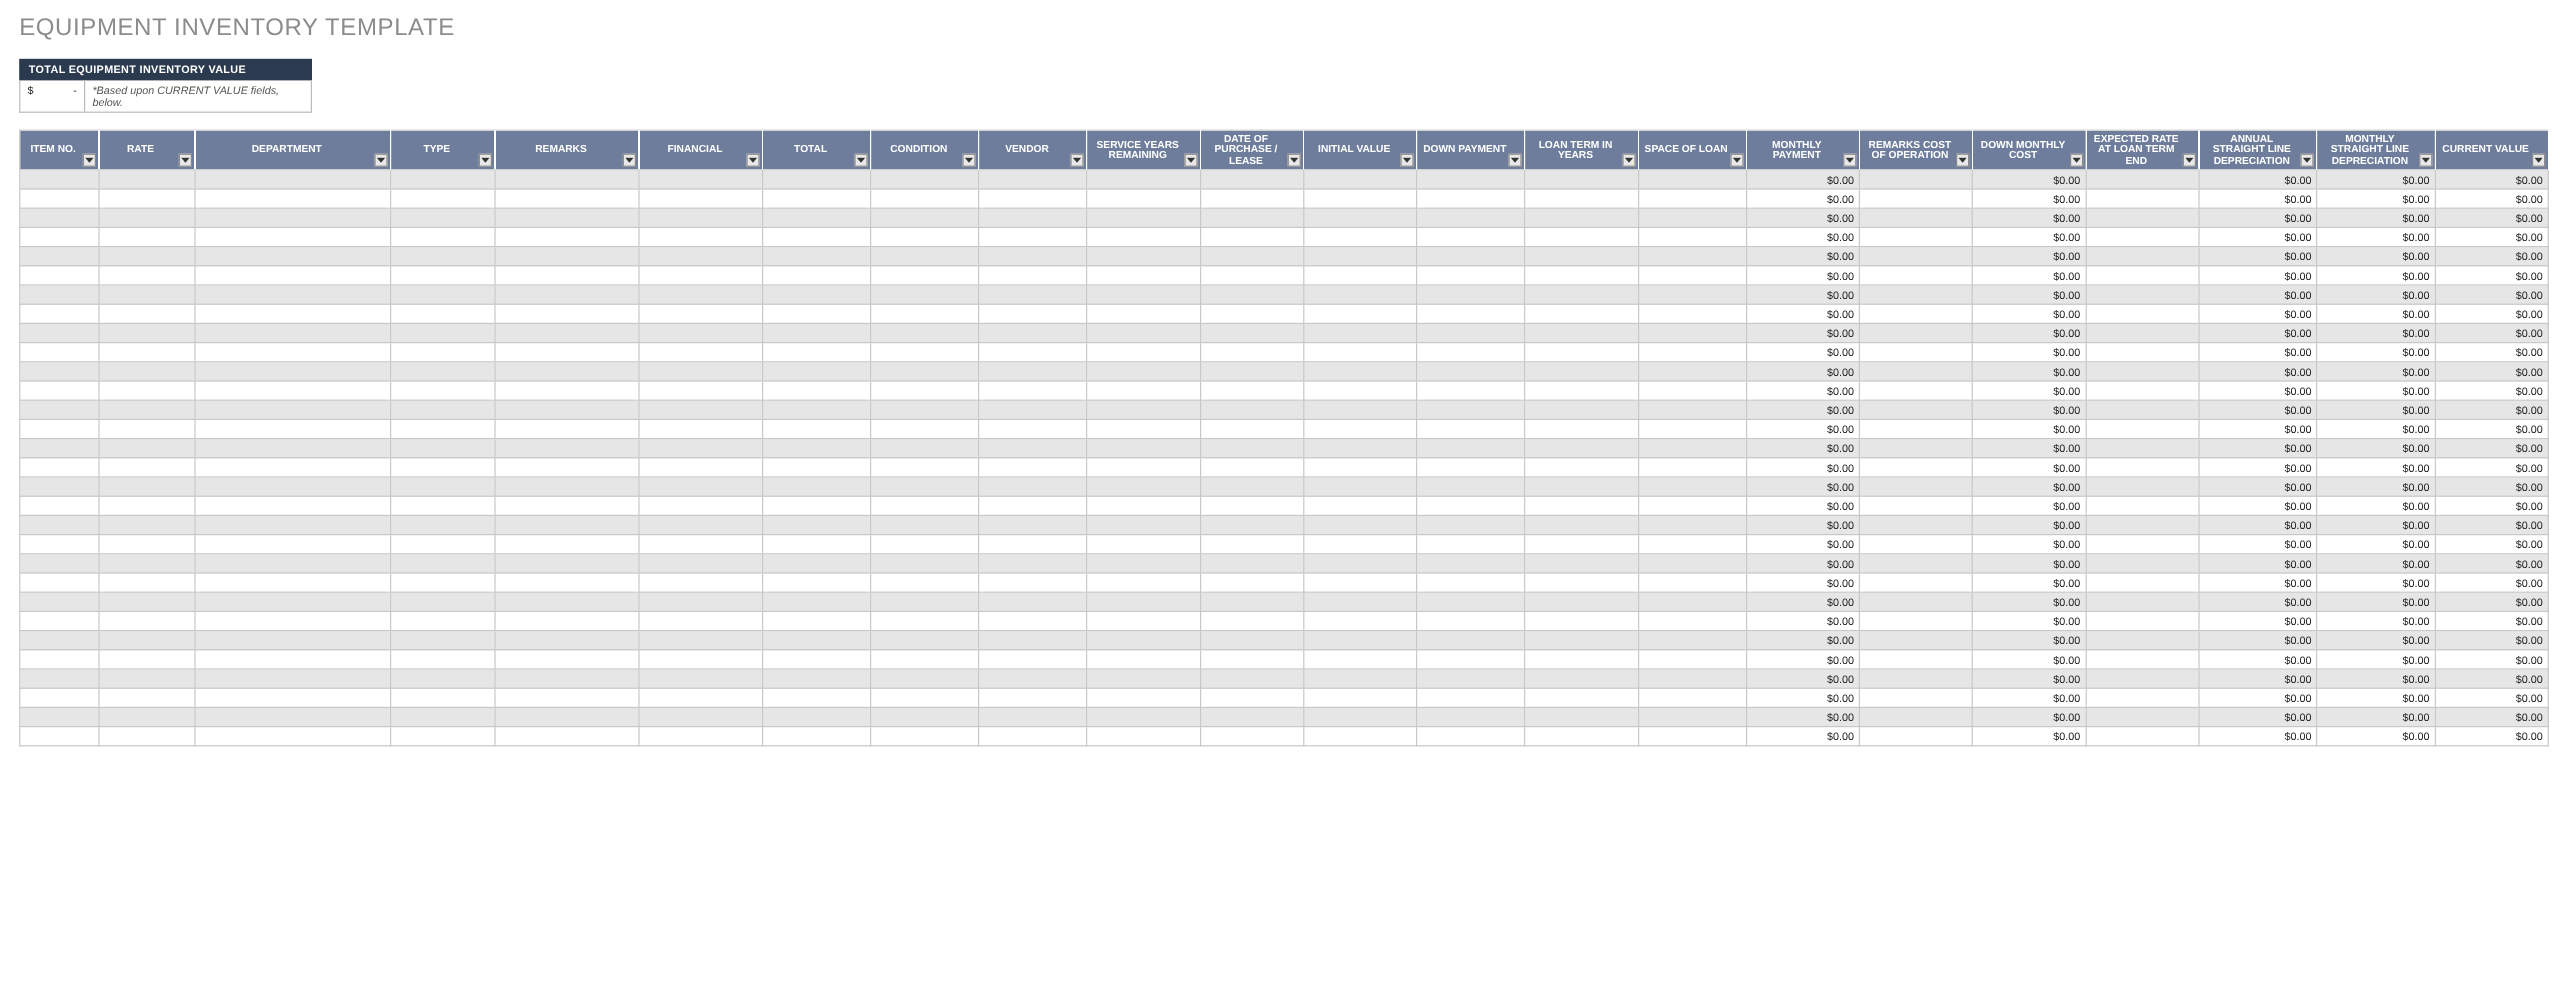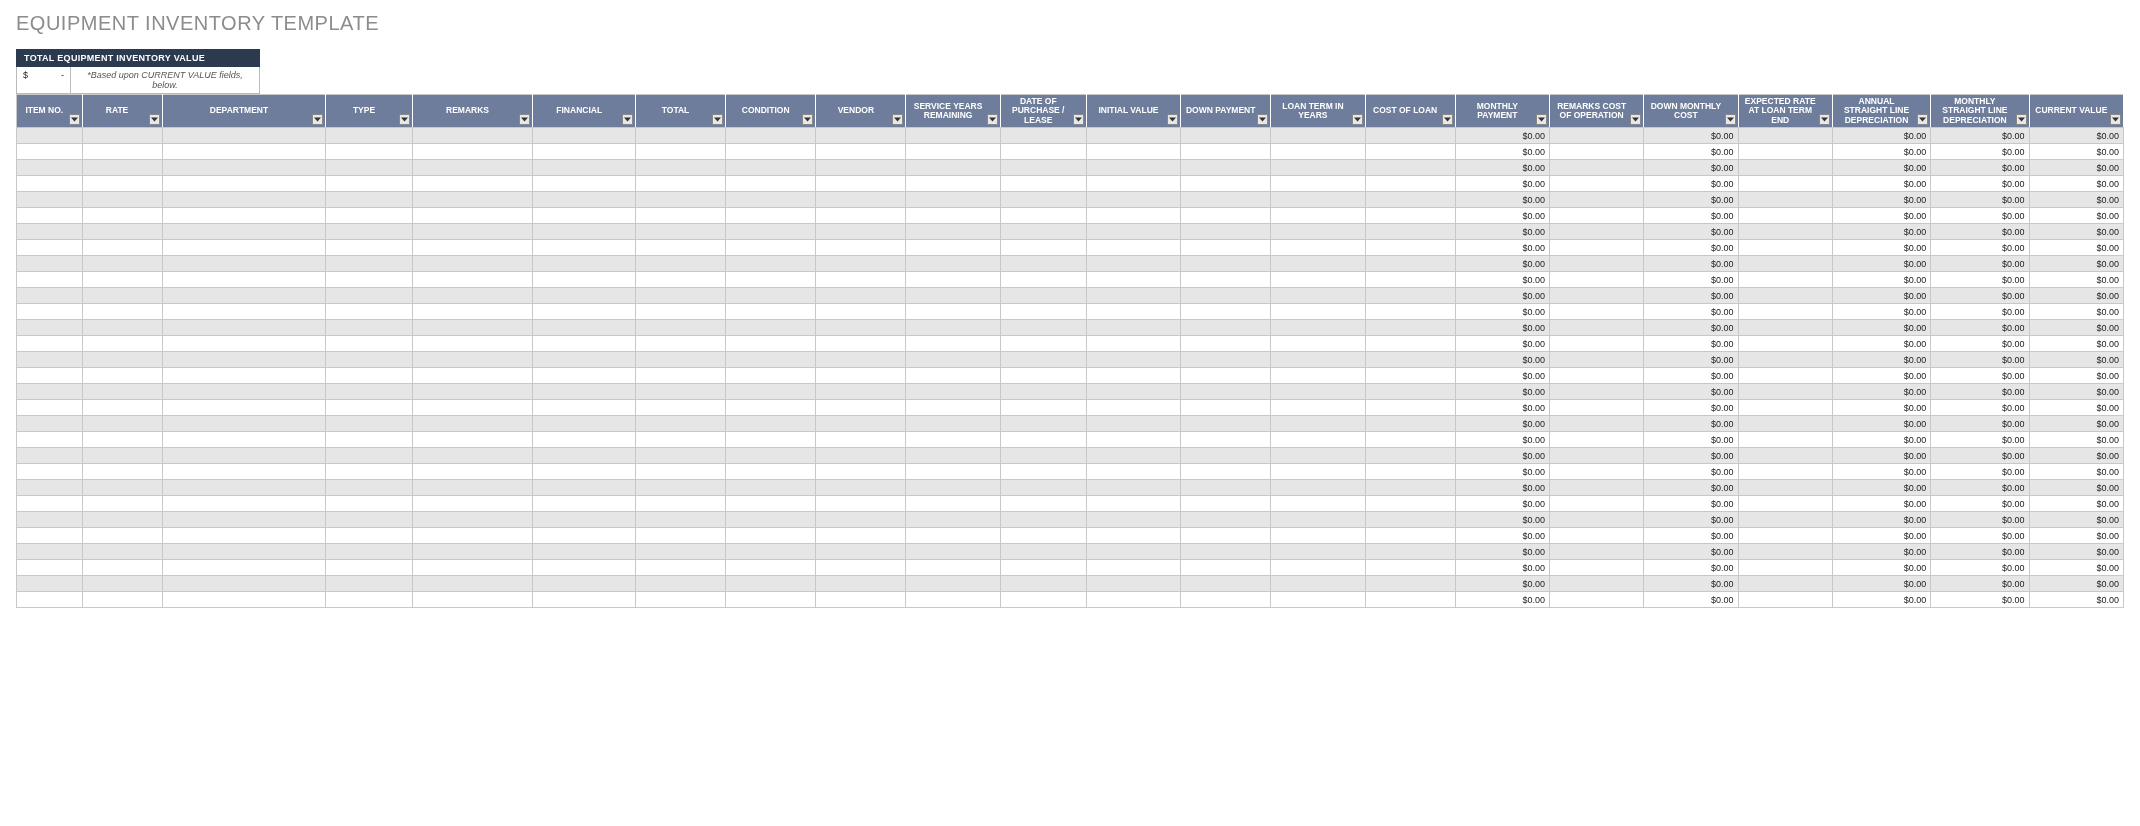--- a/index.html
+++ b/index.html
@@ -12,20 +12,21 @@
   }
   .title {
     font-size: 20px;
     font-weight: 400;
     letter-spacing: 0.5px;
     color: #8c8c8c;
     margin-bottom: 14px;
   }
   .totalbox {
     display: inline-block;
+    margin-bottom: 14px;
     border-radius: 13px;
   }
   .totalbox .bar {
     background: #2b3a4f;
     color: #fff;
     font-weight: 700;
     font-size: 9px;
     letter-spacing: 0.3px;
     padding: 4px 8px;
     width: 244px;
@@ -44,21 +45,20 @@
     text-align: right;
     display:flex;
     justify-content: space-between;
   }
   .totalbox .note {
     flex: 1;
     padding: 3px 6px;
     font-size: 9px;
     font-style: italic;
     color: #555;
-    text-align: center;
   }
 
   table.grid {
     border-collapse: collapse;
     width: 100%;
     table-layout: fixed;
   }
   table.grid th, table.grid td {
     border: 1px solid #c8c8c8;
     font-size: 8.5px;
@@ -293,21 +293,21 @@
         </th>
         <th>
           <span class="lbl">LOAN TERM IN YEARS</span>
           <span class="filter-btn">
             <svg viewBox="0 0 10 6">
               <polygon points="0,0 10,0 5,6" fill="#333"></polygon>
             </svg>
           </span>
         </th>
         <th>
-          <span class="lbl">COST OF LOAN</span>
+          <span class="lbl">SPACE OF LOAN</span>
           <span class="filter-btn">
             <svg viewBox="0 0 10 6">
               <polygon points="0,0 10,0 5,6" fill="#333"></polygon>
             </svg>
           </span>
         </th>
         <th>
           <span class="lbl">MONTHLY PAYMENT</span>
           <span class="filter-btn">
             <svg viewBox="0 0 10 6">

